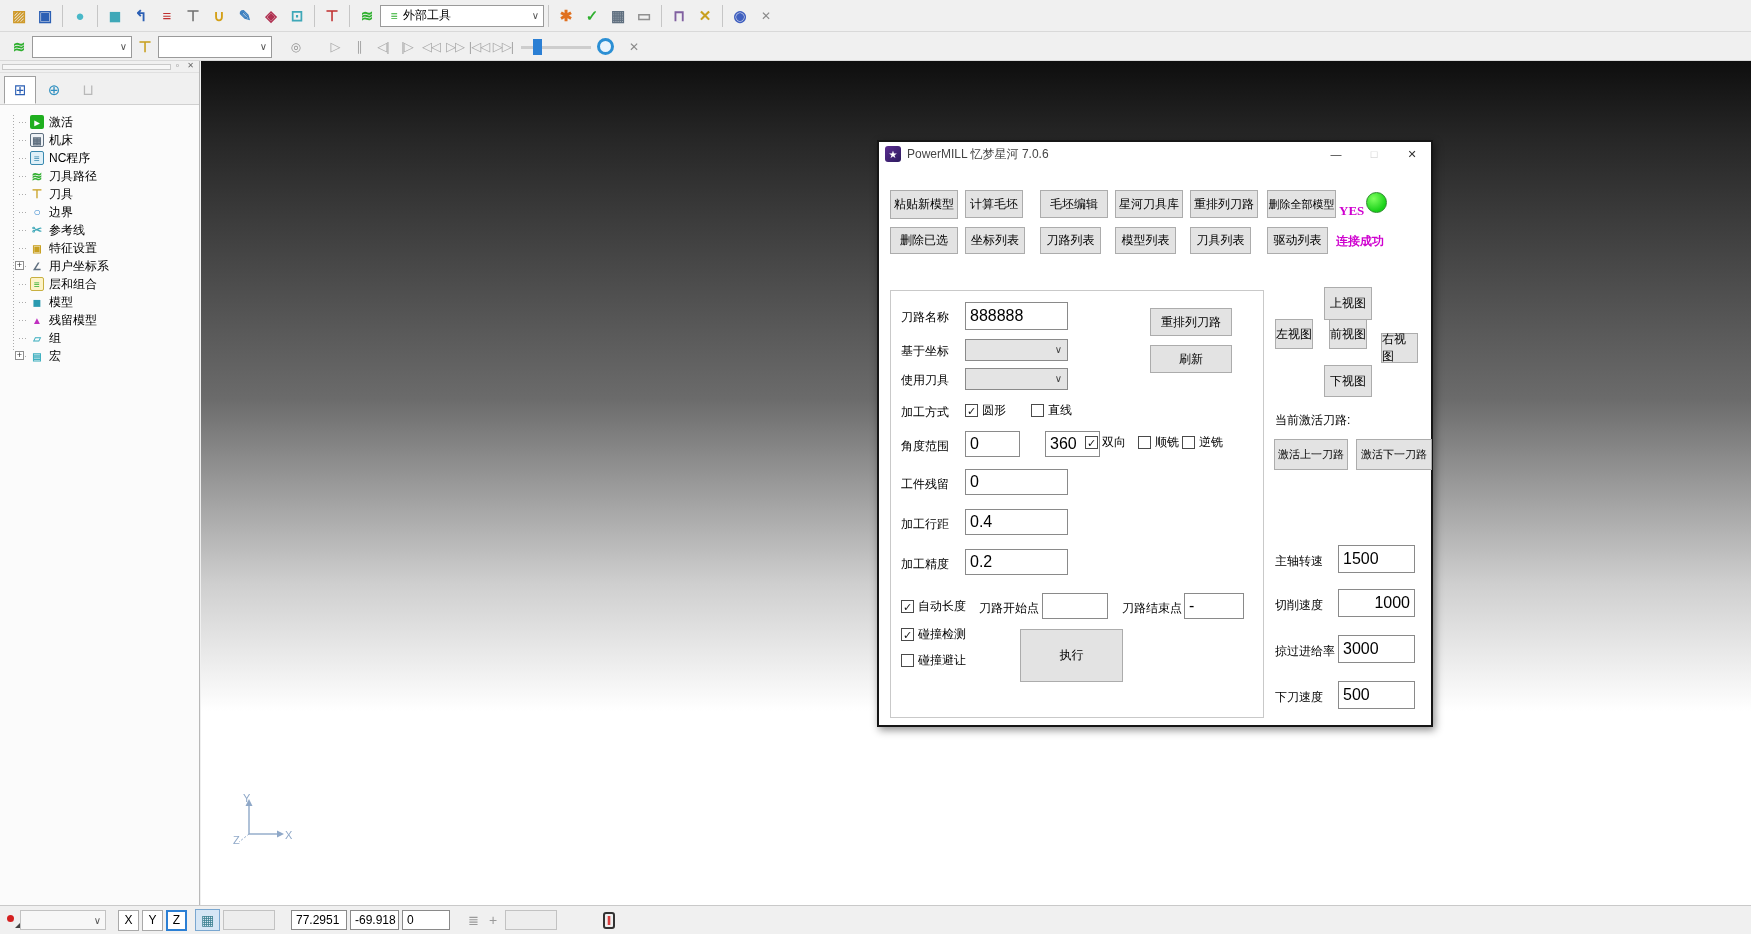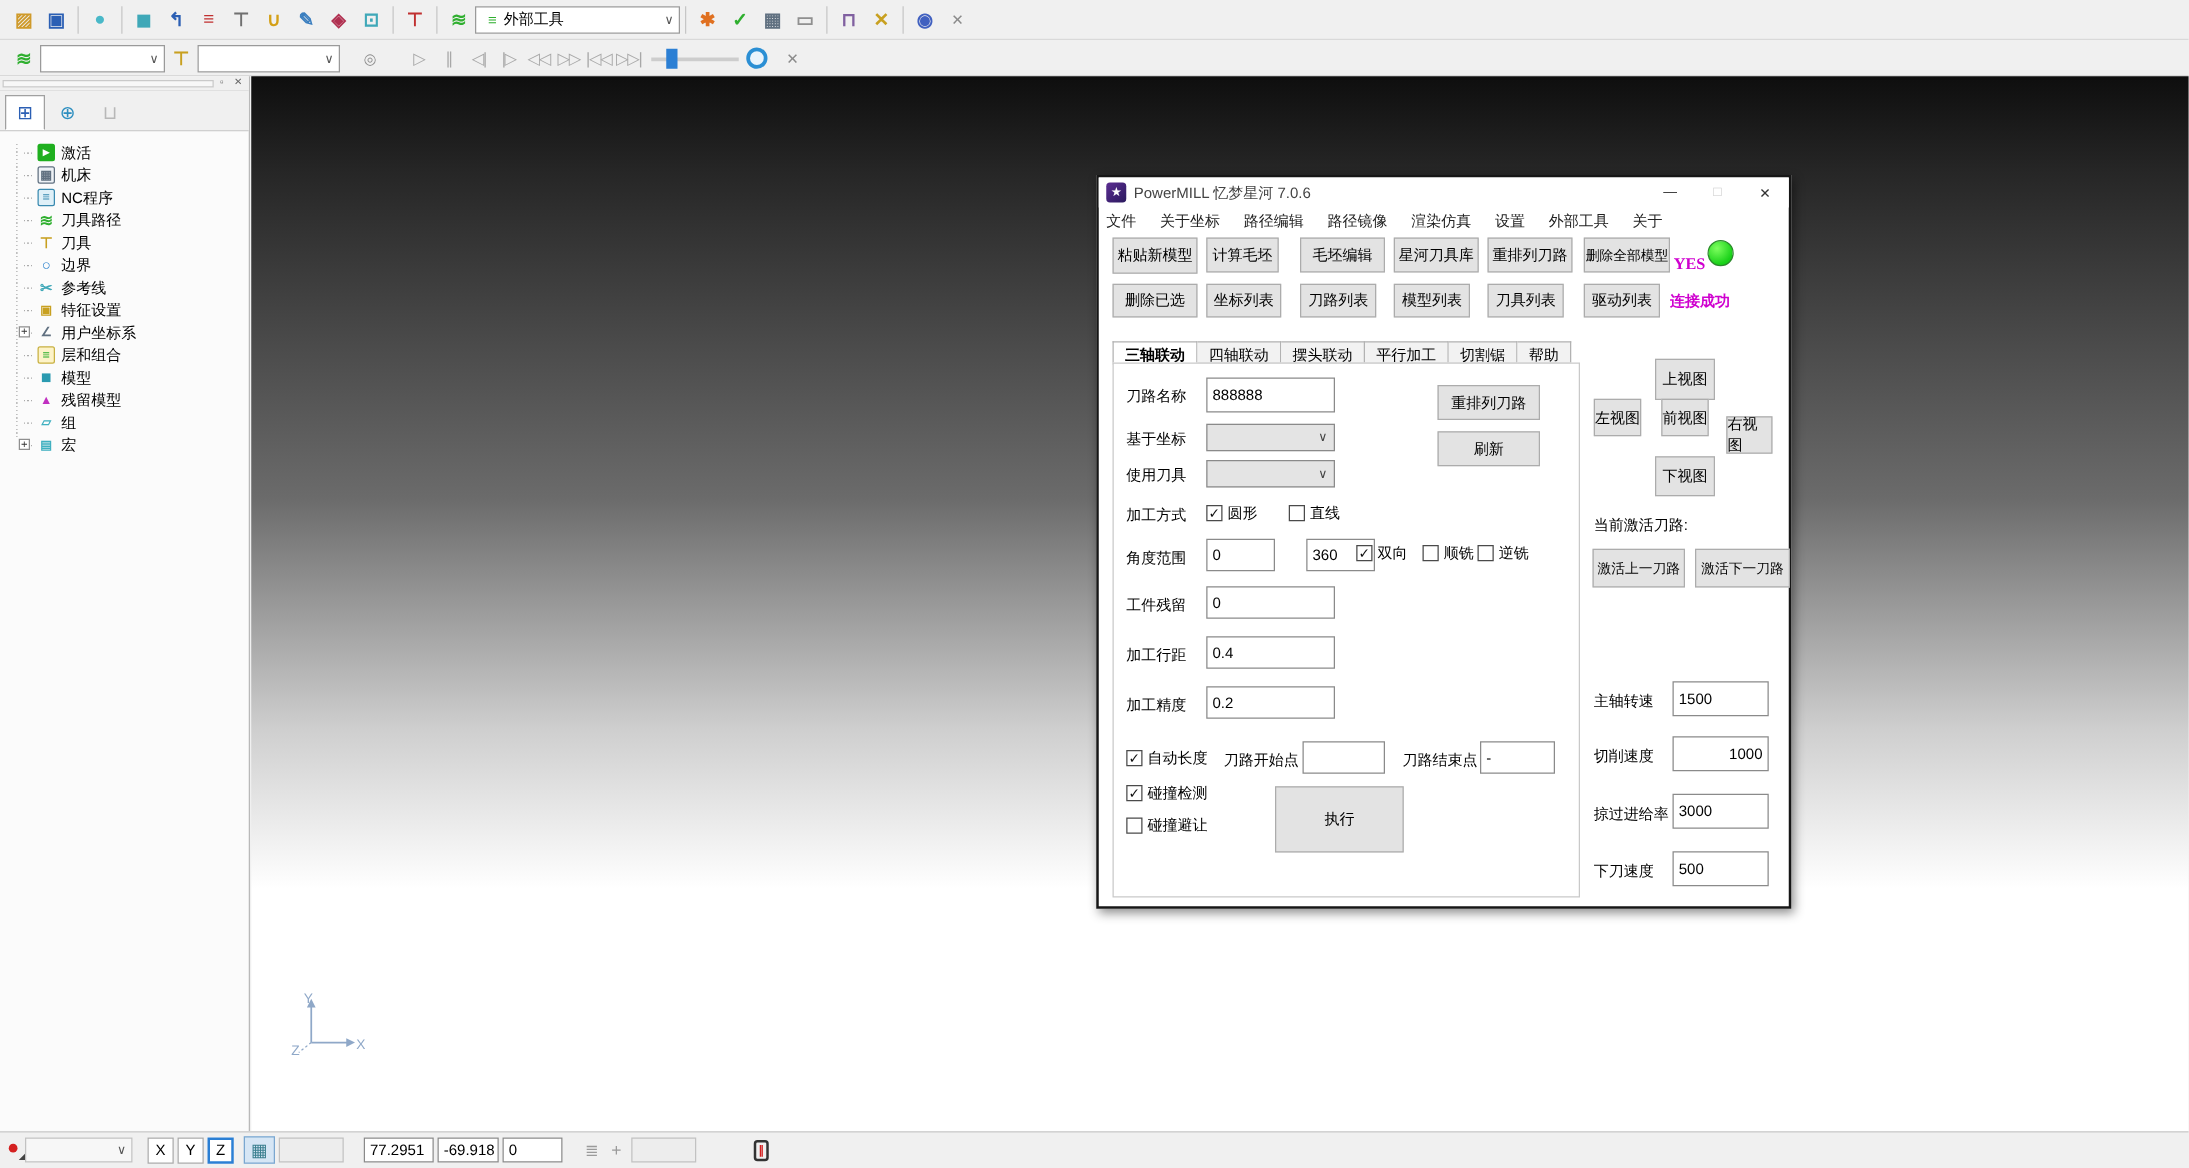--- a/index.html
+++ b/index.html
@@ -62,21 +62,21 @@
   .btn { background:#e3e3e3; border:1px solid #acacac; display:flex; align-items:center; justify-content:center;
          font-size:12px; color:#000; cursor:default; }
   .magenta { color:#cf00cf; }
   .yes { font-family:"Liberation Serif", serif; font-weight:bold; font-size:13px; }
   .gcircle { width:21px; height:21px; border-radius:50%; background:radial-gradient(circle at 35% 30%,#7dff5e,#19d119 70%); border:1px solid #2a8a2a; }
   .tabs { left:11px; top:131px; height:18px; display:flex; position:absolute; }
   .tabs span { position:static; padding:2px 9px 0 9px; border:1px solid #b2b2b2; border-left-width:0; background:#f2f2f2; height:18px; }
   .tabs span:first-child { border-left-width:1px; background:#fff; height:19px; font-weight:bold; border-bottom-color:#fff; }
   .tabpanel { left:11px; top:148px; width:374px; height:428px; border:1px solid #c9c9c9; background:#fff; }
   .flabel { font-size:12px; color:#000; white-space:nowrap; }
-  .tinput { background:#fff; border:1px solid #8a8a8a; font-family:"Liberation Sans",sans-serif; font-size:12px; padding:0 4px; }
+  .tinput { background:#fff; border:1px solid #8a8a8a; font-family:"Liberation Sans",sans-serif; font-size:16px; padding:0 4px; }
   .dsel { background:#e4e4e4; border:1px solid #8a8a8a; display:flex; align-items:center; }
   .dsel i { position:absolute; right:5px; font-style:normal; color:#444; font-size:10px; top:4px; }
   .cbrow { display:flex; align-items:center; gap:4px; white-space:nowrap; }
   .cbrow * { position:static; }
   .cbx { width:13px; height:13px; border:1px solid #4a4a4a; background:#fff; font-size:11px; line-height:12px; text-align:center; color:#111; flex:none; }
 
   
   .statusbar { position:absolute; left:0; bottom:0; width:1751px; height:29px; background:#f0f0f0;
                border-top:1px solid #c9c9c9; display:flex; align-items:center; }
   .sb-box { height:20px; background:#fff; border:1px solid #8a8a8a; display:flex; align-items:center; padding:0 4px; font-size:12px; }
@@ -245,56 +245,38 @@
 <div class="dlg">
   <div class="titlebar">
     <span class="appico">★</span>
     <span class="dlg-title">PowerMILL 忆梦星河  7.0.6</span>
     <span class="wctrl">
       <span class="wbtn">—</span>
       <span class="wbtn dim">□</span>
       <span class="wbtn">✕</span>
     </span>
   </div>
-  <div class="menubar">
-    <span>文件</span>
-    <span>关于坐标</span>
-    <span>路径编辑</span>
-    <span>路径镜像</span>
-    <span>渲染仿真</span>
-    <span>设置</span>
-    <span>外部工具</span>
-    <span>关于</span>
-  </div>
 
   <div class="btn" style="left:11px;top:48px;width:68px;height:29px">粘贴新模型</div>
   <div class="btn" style="left:86px;top:48px;width:58px;height:28px">计算毛坯</div>
   <div class="btn" style="left:161px;top:48px;width:68px;height:28px">毛坯编辑</div>
   <div class="btn" style="left:236px;top:48px;width:68px;height:28px">星河刀具库</div>
   <div class="btn" style="left:311px;top:48px;width:68px;height:28px">重排列刀路</div>
   <div class="btn" style="left:388px;top:48px;width:69px;height:28px;font-size:11px">删除全部模型</div>
   <span class="magenta yes" style="left:460px;top:61px">YES</span>
   <span class="gcircle" style="left:487px;top:50px"></span>
 
   <div class="btn" style="left:11px;top:85px;width:68px;height:27px">删除已选</div>
   <div class="btn" style="left:86px;top:85px;width:60px;height:27px">坐标列表</div>
   <div class="btn" style="left:161px;top:85px;width:61px;height:27px">刀路列表</div>
   <div class="btn" style="left:236px;top:85px;width:61px;height:27px">模型列表</div>
   <div class="btn" style="left:311px;top:85px;width:61px;height:27px">刀具列表</div>
   <div class="btn" style="left:388px;top:85px;width:61px;height:27px">驱动列表</div>
   <span class="magenta" style="left:457px;top:91px;font-weight:bold">连接成功</span>
 
-  <div class="tabs">
-    <span>三轴联动</span>
-    <span>四轴联动</span>
-    <span>摆头联动</span>
-    <span>平行加工</span>
-    <span>切割锯</span>
-    <span>帮助</span>
-  </div>
   <div class="tabpanel"></div>
 
   <span class="flabel" style="left:22px;top:167px">刀路名称</span>
   <input class="tinput" style="left: 86px; top: 160px; width: 103px; height: 28px;" value="888888">
   <div class="btn" style="left:271px;top:166px;width:82px;height:28px">重排列刀路</div>
 
   <span class="flabel" style="left:22px;top:201px">基于坐标</span>
   <div class="dsel" style="left:86px;top:197px;width:103px;height:22px">
     <i>∨</i>
   </div>

